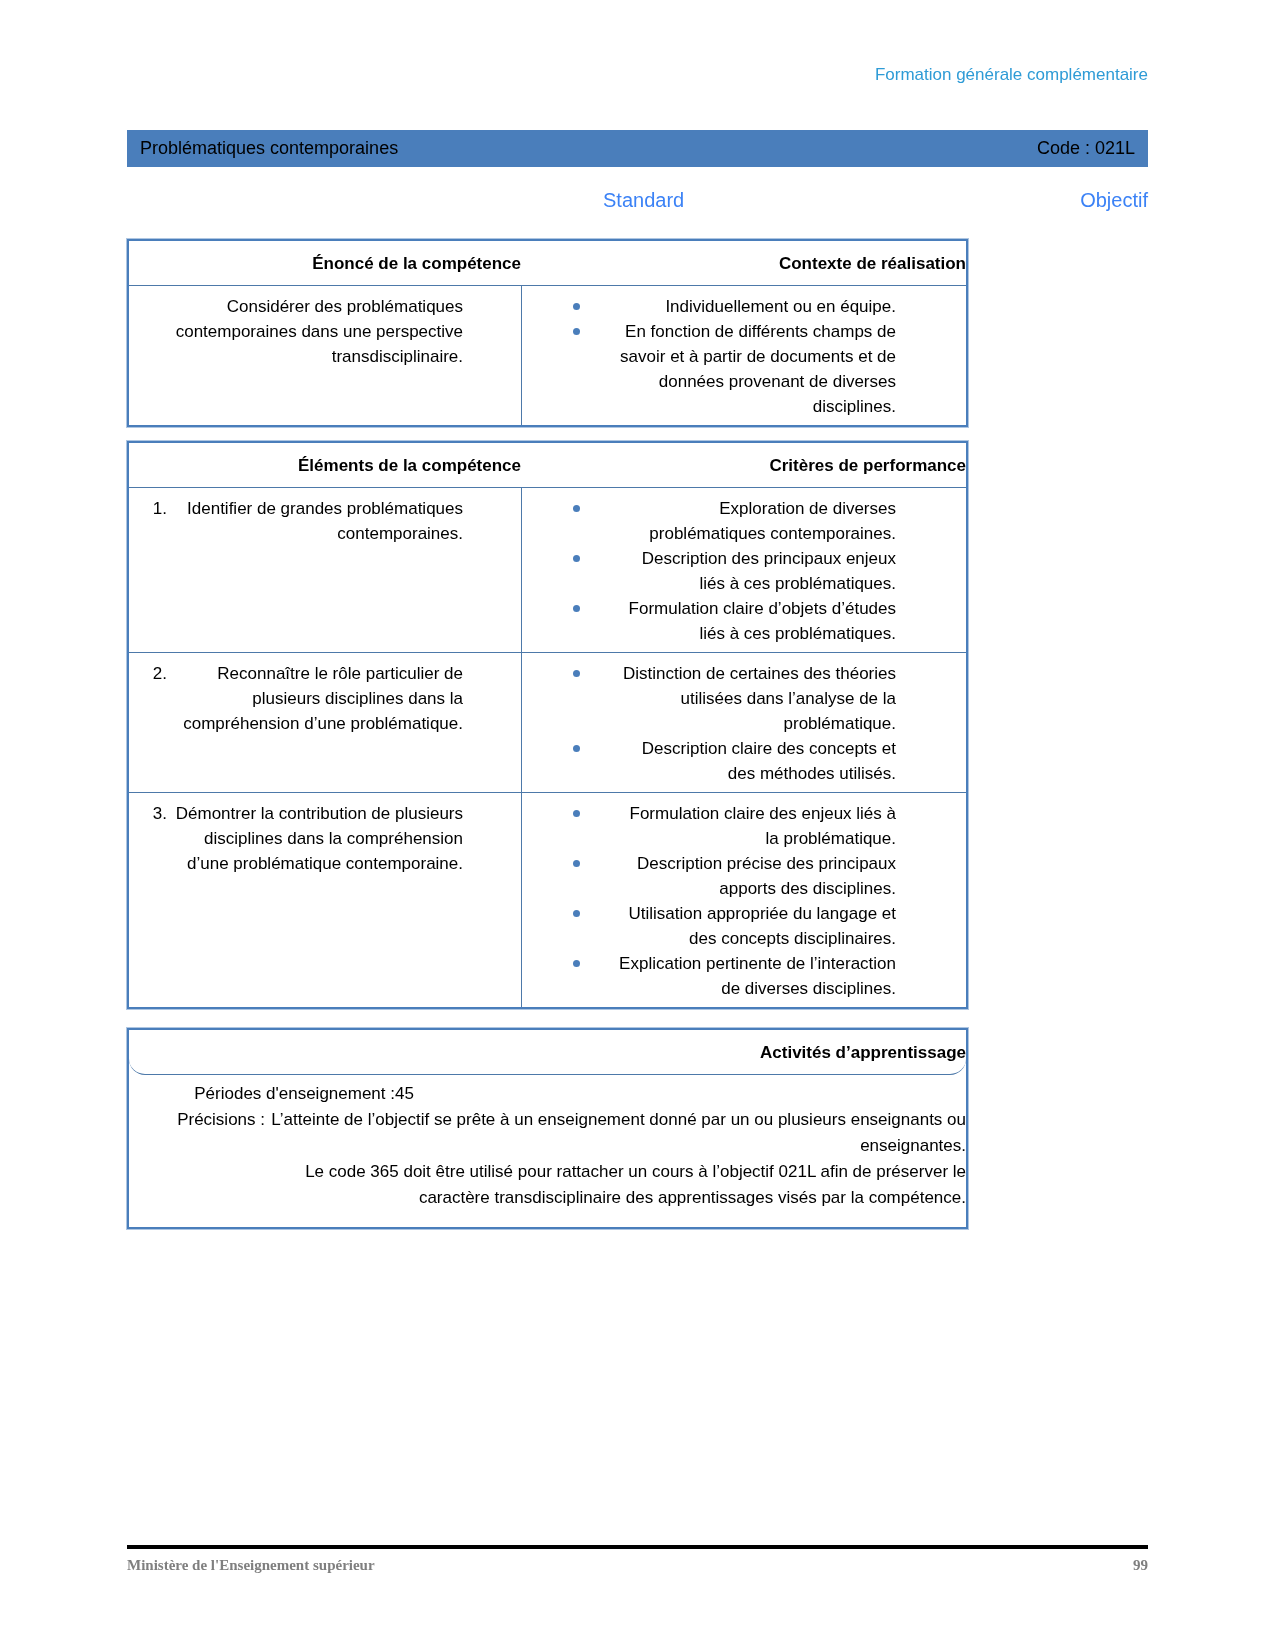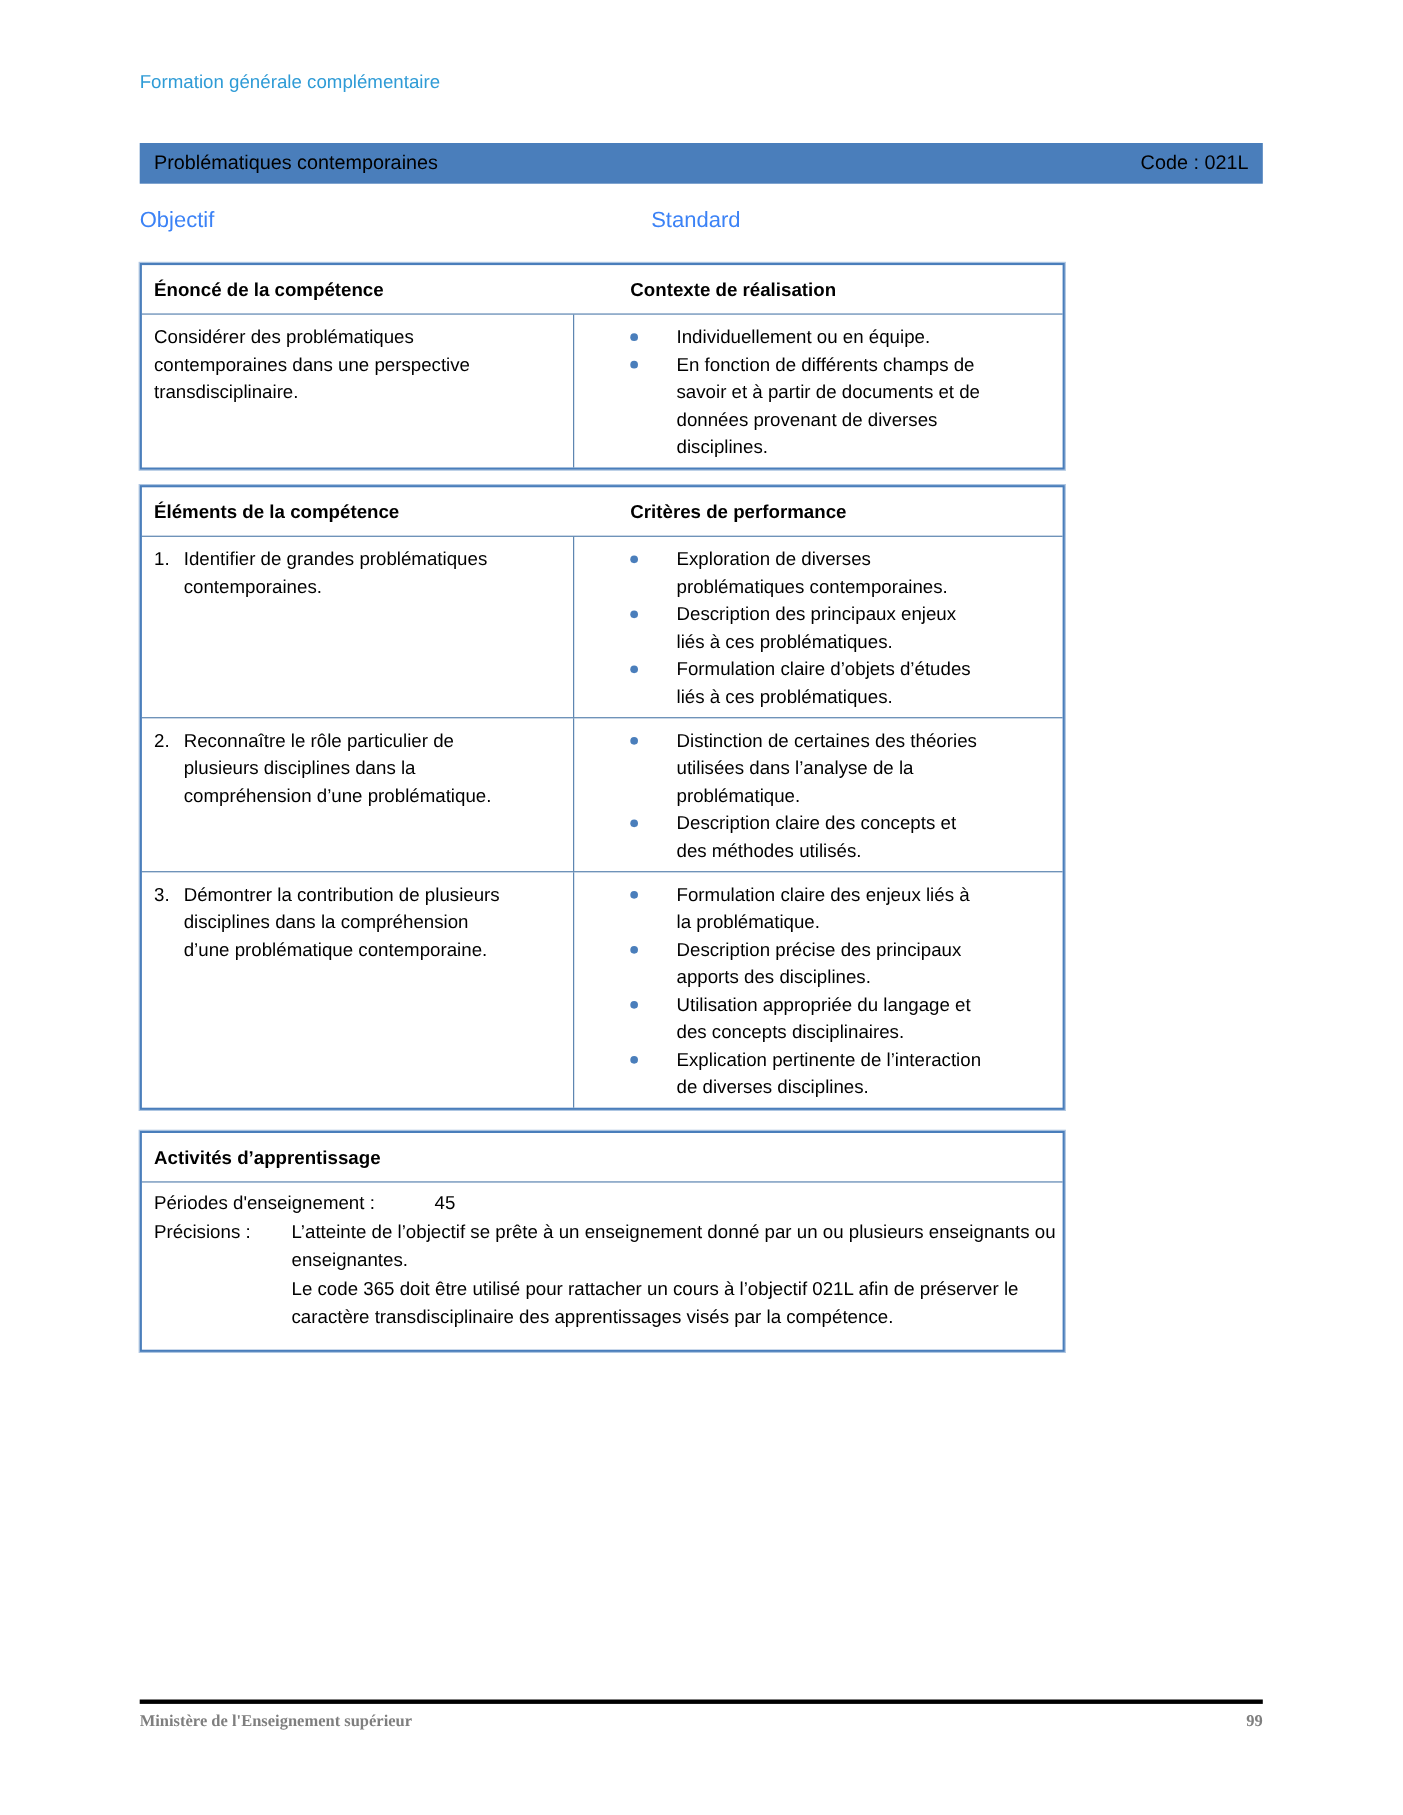--- a/index.html
+++ b/index.html
@@ -2,52 +2,52 @@
 <html lang="fr"><head>
 <meta charset="utf-8">
 <style>
   * { margin:0; padding:0; box-sizing:border-box; }
   html,body { background:#ffffff; }
   body {
     width:1275px; height:1650px; position:relative; overflow:hidden;
     font-family:"Liberation Sans", "DejaVu Sans", sans-serif;
     color:#000; font-size:17px; line-height:25px;
   }
-  .content { position:absolute; left:127px; top:0; width:1021px; }
+  .content { position:absolute; left:127px; top:0; width:1021px;text-align:right; }
 
   .eyebrow {
     margin-top:64px; font-size:17px; color:#2e9bd6; line-height:22px;
   }
 
   .banner {
     margin-top:44px; height:37px; background:#4a7ebb; color:#000000;
     display:flex; align-items:center; justify-content:space-between;
     padding:0 13px; font-size:18px;
   }
 
   .headings { margin-top:19px; position:relative; height:28px; }
   .headings span {
     font-size:20px; font-weight:normal; color:#3b82f6; line-height:28px;
   }
-  .heading-standard { position:absolute; left:465px; top:0; }
+  .heading-standard { position:absolute; left:476px; top:0; }
 
   .doc-table {
     width:841px; border:2px solid #4a7ebb;
     box-shadow:0 0 0 1px #aec6e2; background:#fff;
   }
   .mt-1 { margin-top:25px; }
   .mt-2 { margin-top:14px; }
   .mt-3 { margin-top:19px; }
 
   .t-header {
     display:flex; font-weight:bold; border-bottom:1px solid #4d79a9;
   }
   .t-header .h-left  { flex:0 0 392px; padding:10px 0 9px 11px; }
   .t-header .h-right { flex:1; padding:10px 0 9px 52px; }
-  .t-header.single   { display:block; padding:10px 0 9px 11px; }
+  .t-header.single   { display:block; padding:10px 0 9px 11px;border-radius:16px; }
 
   .t-row { display:flex; }
   .t-row + .t-row { border-top:1px solid #4d79a9; }
   .cell-left  {
     flex:0 0 392px; padding:8px 58px 6px 11px;
   }
   .cell-right {
     flex:1; border-left:1px solid #4d79a9; padding:8px 12px 6px 0;
   }
   .num-item { display:flex; }

